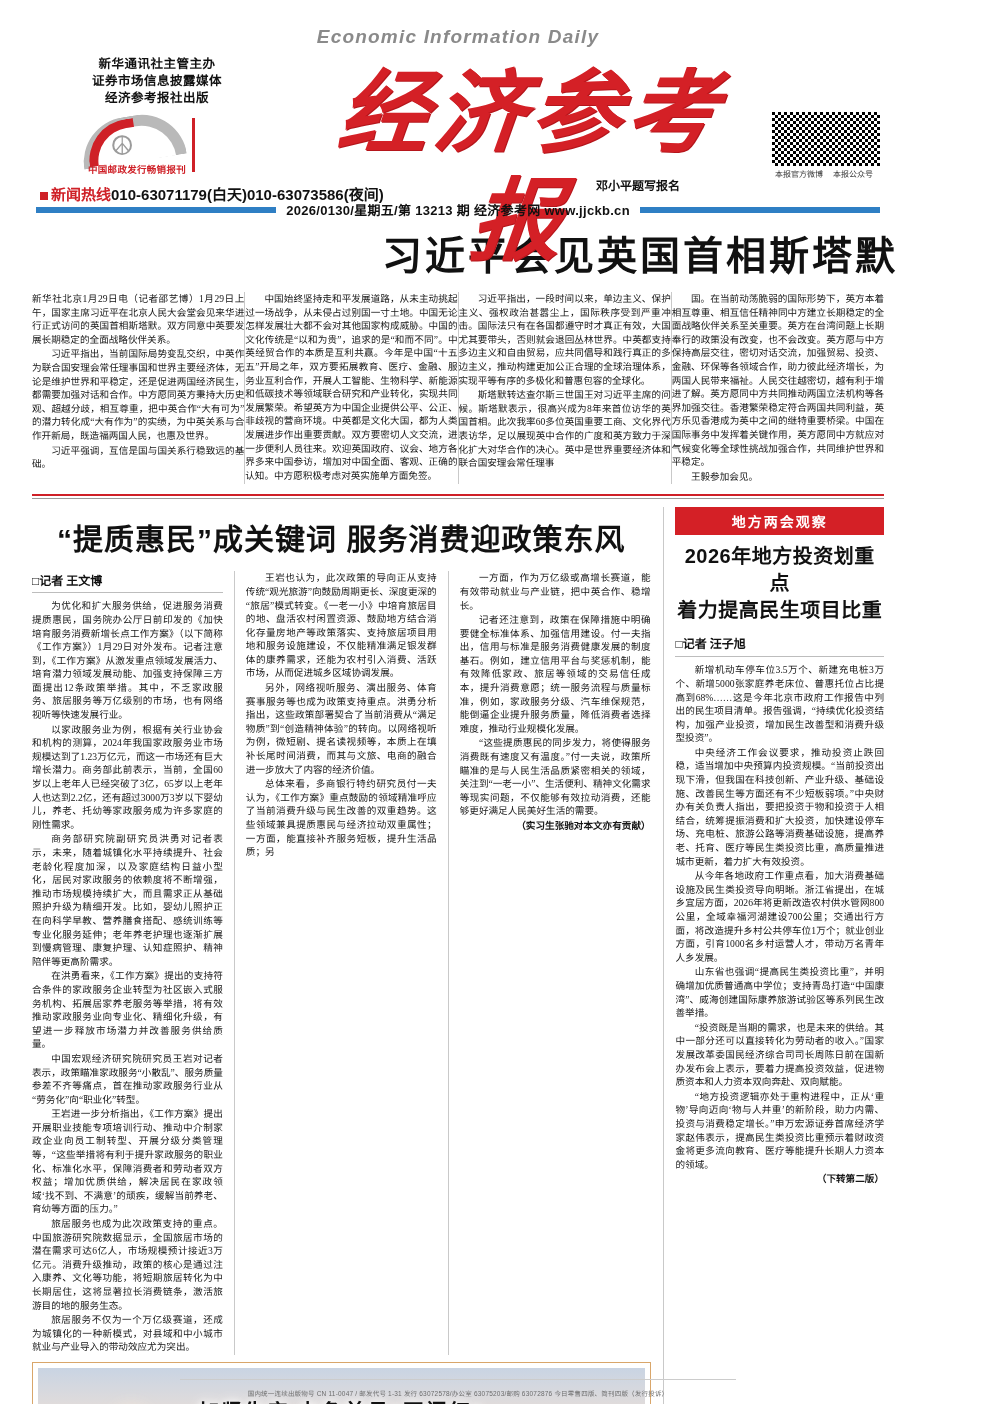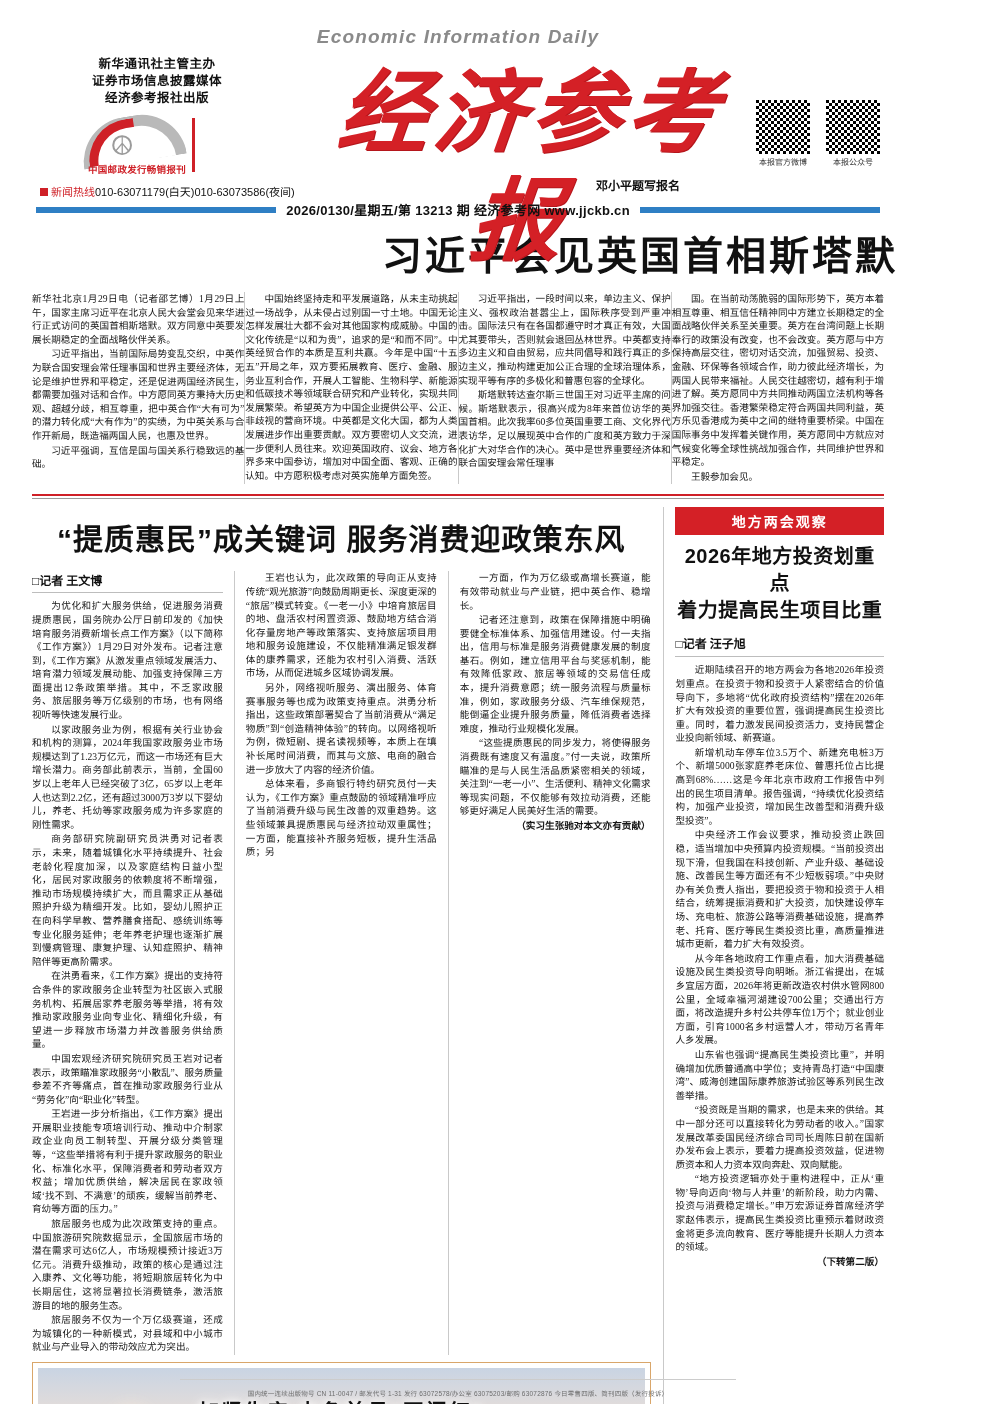--- a/index.html
+++ b/index.html
@@ -50,39 +50,39 @@
   .post-logo .bar {
     position:absolute; left:140px; top:4px; width:3px; height:54px; background:#cf2027;
   }
   .post-logo .cap {
     position:absolute; left:0; top:48px; width:170px; text-align:center;
     font-size:9.5px; color:#cf2027; font-weight:bold;
     font-family:"Liberation Sans", sans-serif; letter-spacing:.3px;
   }
   .hotline {
     position:absolute; left:22px; top:183px;
-    font-family:"Liberation Sans", sans-serif; font-size:11px; font-weight:normal; color:#111;
+    font-family:"Liberation Sans", sans-serif; font-size:15px; font-weight:bold; color:#111;
     white-space:nowrap;
   }
   .hotline .sq { display:inline-block; width:8px; height:8px; background:#cf2027; margin-right:3px; }
   .hotline .red { color:#cf2027; }
 
   .logo-cn {
     position:absolute; left:272px; top:60px; width:470px; text-align:center;
     font-family:"Liberation Serif", serif; font-weight:bold;
     font-size:90px; color:#d42026; letter-spacing:6px;
     font-style:italic; line-height:108px;
     text-shadow:1px 1px 0 #b5161c;
     transform:skewX(-6deg);
   }
   .deng {
     position:absolute; right:218px; top:176px;
     font-family:"Liberation Sans", sans-serif; font-size:12px; color:#111; font-weight:bold;
   }
-  .qr-wrap { position:absolute; right:18px; top:100px; display:flex; gap:16px; }
+  .qr-wrap { position:absolute; right:18px; top:112px; display:flex; }
   .qr-item { text-align:center; }
   .qr {
     width:54px; height:54px;
     background-image:
       repeating-linear-gradient(90deg,#000 0 3px,#fff 3px 6px),
       repeating-linear-gradient(0deg,#000 0 3px,#fff 3px 6px);
     background-blend-mode:difference;
     background-color:#fff;
   }
   .qr-cap { font-size:8px; color:#333; margin-top:2px; font-family:"Liberation Sans", sans-serif; }
@@ -330,21 +330,20 @@
 
     <div class="mid-right">
       <div class="sb-hdr">地方两会观察</div>
       <div class="sb-title">
         <div>2026年地方投资划重点</div>
         <div>着力提高民生项目比重</div>
       </div>
       <div class="byline">□记者 汪子旭</div>
       <div class="sb-rule"></div>
       <div class="body-cn">
-        <p>近期陆续召开的地方两会为各地2026年投资划重点。在投资于物和投资于人紧密结合的价值导向下，多地将“优化政府投资结构”摆在2026年扩大有效投资的重要位置，强调提高民生投资比重。同时，着力激发民间投资活力，支持民营企业投向新领域、新赛道。</p>
         <p>新增机动车停车位3.5万个、新建充电桩3万个、新增5000张家庭养老床位、普惠托位占比提高到68%……这是今年北京市政府工作报告中列出的民生项目清单。报告强调，“持续优化投资结构，加强产业投资，增加民生改善型和消费升级型投资”。</p>
         <p>中央经济工作会议要求，推动投资止跌回稳，适当增加中央预算内投资规模。“当前投资出现下滑，但我国在科技创新、产业升级、基础设施、改善民生等方面还有不少短板弱项。”中央财办有关负责人指出，要把投资于物和投资于人相结合，统筹提振消费和扩大投资，加快建设停车场、充电桩、旅游公路等消费基础设施，提高养老、托育、医疗等民生类投资比重，高质量推进城市更新，着力扩大有效投资。</p>
         <p>从今年各地政府工作重点看，加大消费基础设施及民生类投资导向明晰。浙江省提出，在城乡宜居方面，2026年将更新改造农村供水管网800公里，全域幸福河湖建设700公里；交通出行方面，将改造提升乡村公共停车位1万个；就业创业方面，引育1000名乡村运营人才，带动万名青年人乡发展。</p>
         <p>山东省也强调“提高民生类投资比重”，并明确增加优质普通高中学位；支持青岛打造“中国康湾”、威海创建国际康养旅游试验区等系列民生改善举措。</p>
         <p>“投资既是当期的需求，也是未来的供给。其中一部分还可以直接转化为劳动者的收入。”国家发展改革委国民经济综合司司长周陈日前在国新办发布会上表示，要着力提高投资效益，促进物质资本和人力资本双向奔赴、双向赋能。</p>
         <p>“地方投资逻辑亦处于重构进程中，正从‘重物’导向迈向‘物与人并重’的新阶段，助力内需、投资与消费稳定增长。”申万宏源证券首席经济学家赵伟表示，提高民生类投资比重预示着财政资金将更多流向教育、医疗等能提升长期人力资本的领域。</p>
         <p class="cont-note">（下转第二版）</p>
       </div>
     </div>
   </div>

